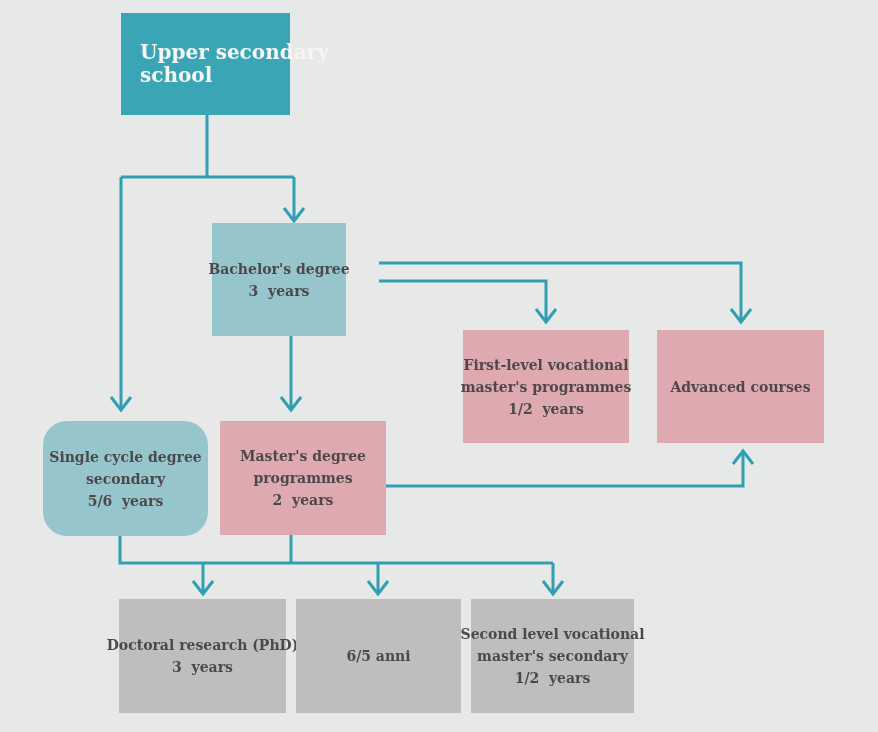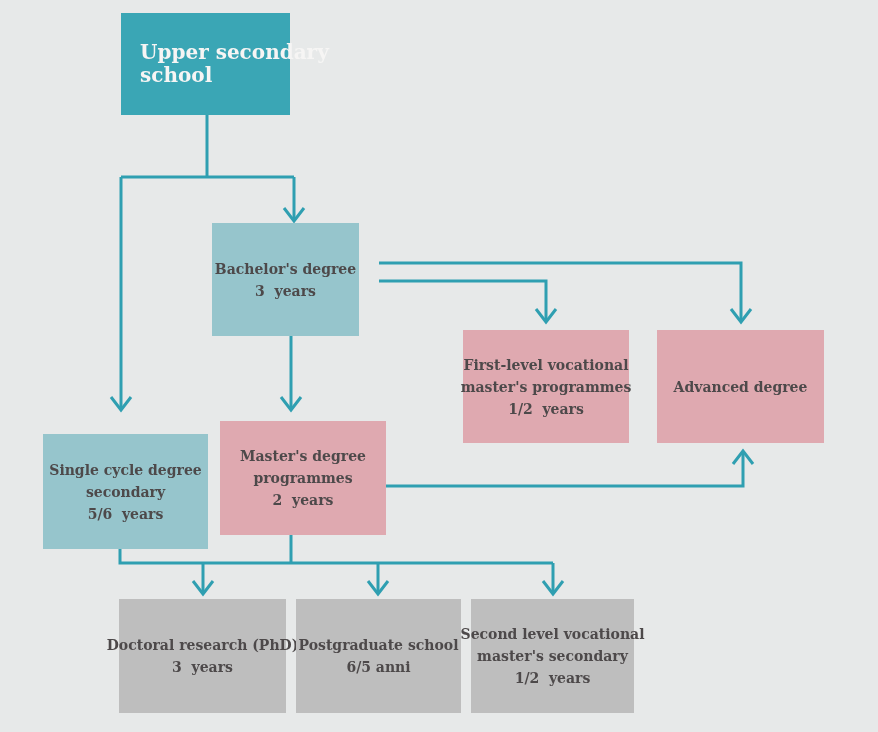--- a/index.html
+++ b/index.html
@@ -46,24 +46,24 @@
     box-sizing: border-box;
     font-size: 20px;
     line-height: 23px;
   }
   .node.blue { background: var(--blue); }
   .node.pink { background: var(--pink); }
   .node.gray { background: var(--gray); }
 
   
   .n-upper        { left: 121px; top: 13px;  width: 169px; height: 102px; }
-  .n-bachelors    { left: 212px; top: 223px; width: 147px; height: 113px; }
+  .n-bachelors    { left: 212px; top: 223px; width: 134px; height: 113px; }
   .n-firstlevel   { left: 463px; top: 330px; width: 166px; height: 113px; }
   .n-advanced     { left: 657px; top: 330px; width: 167px; height: 113px; }
-  .n-singlecycle  { left: 43px;  top: 434px; width: 165px; height: 115px; }
+  .n-singlecycle  { left: 43px;  top: 421px; width: 165px; height: 115px; border-radius: 24px; }
   .n-masters      { left: 220px; top: 421px; width: 166px; height: 114px; }
   .n-doctoral     { left: 119px; top: 599px; width: 167px; height: 114px; }
   .n-postgraduate { left: 296px; top: 599px; width: 165px; height: 114px; }
   .n-secondlevel  { left: 471px; top: 599px; width: 163px; height: 114px; }
 </style>
 </head>
 <body>
 
 <div class="canvas">
 
@@ -113,42 +113,41 @@
     <div class="ln">3  years</div>
   </div>
 
   <div class="node pink n-firstlevel">
     <div class="ln">First-level vocational</div>
     <div class="ln">master's programmes</div>
     <div class="ln">1/2  years</div>
   </div>
 
   <div class="node pink n-advanced">
-    <div class="ln">Advanced degree</div>
+    <div class="ln">Advanced courses</div>
   </div>
 
   <div class="node blue n-singlecycle">
     <div class="ln">Single cycle degree</div>
     <div class="ln">secondary</div>
     <div class="ln">5/6  years</div>
   </div>
 
   <div class="node pink n-masters">
     <div class="ln">Master's degree</div>
     <div class="ln">programmes</div>
     <div class="ln">2  years</div>
   </div>
 
   <div class="node gray n-doctoral">
     <div class="ln">Doctoral research (PhD)</div>
     <div class="ln">3  years</div>
   </div>
 
   <div class="node gray n-postgraduate">
-    <div class="ln">Postgraduate school</div>
     <div class="ln">6/5 anni</div>
   </div>
 
   <div class="node gray n-secondlevel">
     <div class="ln">Second level vocational</div>
     <div class="ln">master's secondary</div>
     <div class="ln">1/2  years</div>
   </div>
 
 </div>

